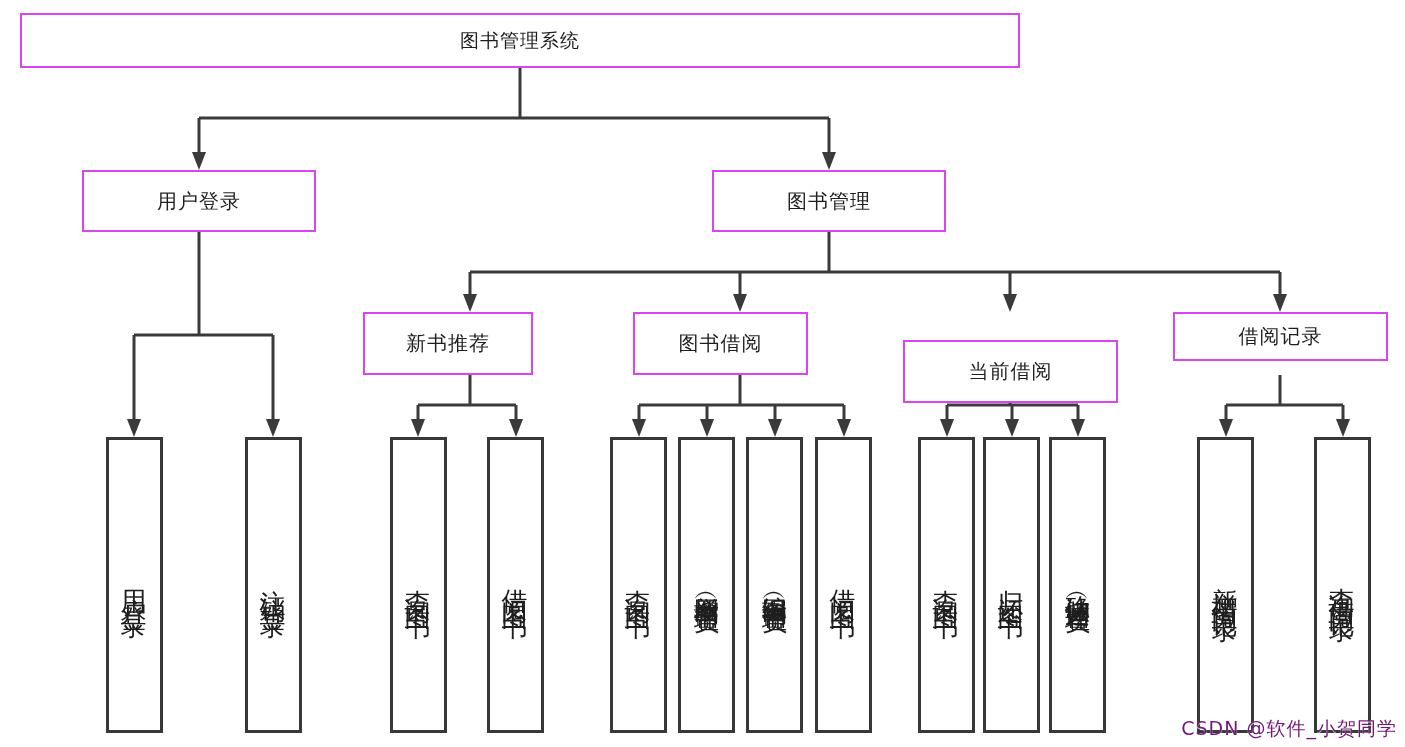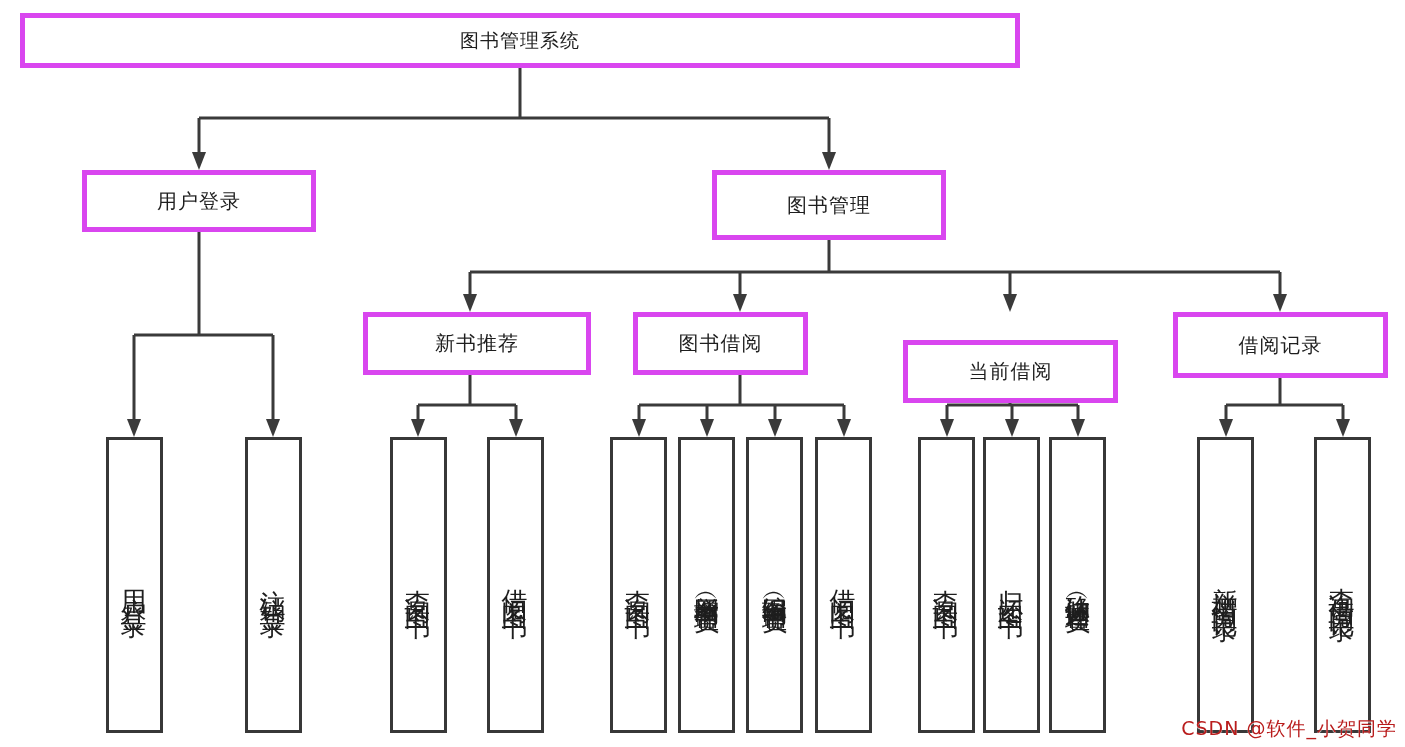--- a/index.html
+++ b/index.html
@@ -13,21 +13,21 @@
     overflow: hidden;
   }
   #wires {
     position: absolute;
     left: 0; top: 0;
     width: 1405px; height: 747px;
   }
   .hbox {
     position: absolute;
     box-sizing: border-box;
-    border: 5px solid #d946ef;
+    border: 2px solid #d946ef;
     background: #ffffff;
     display: flex;
     align-items: center;
     justify-content: center;
     text-align: center;
     letter-spacing: 1px;
   }
   .root  { font-size: 19px; }
   .lvl2  { font-size: 20px; }
   .lvl3  { font-size: 20px; }
@@ -47,21 +47,21 @@
     font-size: 26px;
     letter-spacing: 8px;
   }
   .leaf.med   { letter-spacing: 6px; }
   .leaf.tight { letter-spacing: 2px; font-size: 25px; }
   #watermark {
     position: absolute;
     top: 716px;
     right: 8px;
     font-size: 19px;
-    color: #b91c1c;
+    color: #701a75;
     letter-spacing: 1px;
     text-shadow: 0 1px 1px rgba(255,255,255,0.9);
     white-space: nowrap;
   }
 </style>
 </head>
 <body>
 
 <div id="canvas">
 
@@ -101,26 +101,26 @@
       <polygon points="1005,419 1019,419 1012,437"></polygon>
       <polygon points="1071,419 1085,419 1078,437"></polygon>
       <polygon points="1219,419 1233,419 1226,437"></polygon>
       <polygon points="1336,419 1350,419 1343,437"></polygon>
     </g>
   </svg>
 
   <div class="hbox root" style="left:20px; top:13px; width:1000px; height:55px;">图书管理系统</div>
 
   <div class="hbox lvl2" style="left:82px; top:170px; width:234px; height:62px;">用户登录</div>
-  <div class="hbox lvl2" style="left:712px; top:170px; width:234px; height:70px;">图书管理</div>
+  <div class="hbox lvl2" style="left:712px; top:170px; width:234px; height:62px;">图书管理</div>
 
-  <div class="hbox lvl3" style="left:363px; top:312px; width:228px; height:63px;">新书推荐</div>
+  <div class="hbox lvl3" style="left:363px; top:312px; width:170px; height:63px;">新书推荐</div>
   <div class="hbox lvl3" style="left:633px; top:312px; width:175px; height:63px;">图书借阅</div>
   <div class="hbox lvl3" style="left:903px; top:312px; width:215px; height:63px;margin-top:28px;">当前借阅</div>
-  <div class="hbox lvl3" style="left:1173px; top:312px; width:215px; height:66px;text-align:center;">借阅记录</div>
+  <div class="hbox lvl3" style="left:1173px; top:312px; width:215px; height:49px;text-align:center;">借阅记录</div>
 
   <div class="leaf" style="left:106px;">用户登录</div>
   <div class="leaf" style="left:245px;">注销登录</div>
 
   <div class="leaf" style="left:390px;">查询图书</div>
   <div class="leaf" style="left:487px;">借阅图书</div>
 
   <div class="leaf" style="left:610px;">查询图书</div>
   <div class="leaf tight" style="left:678px;">新增图书（管理员）</div>
   <div class="leaf tight" style="left:746px;">编辑图书（管理员）</div>

